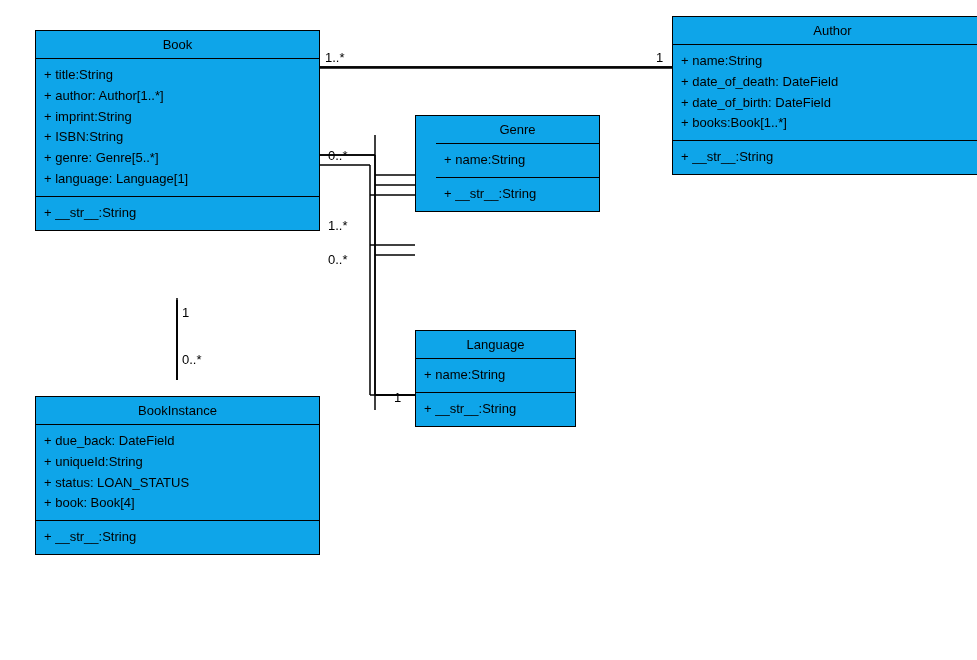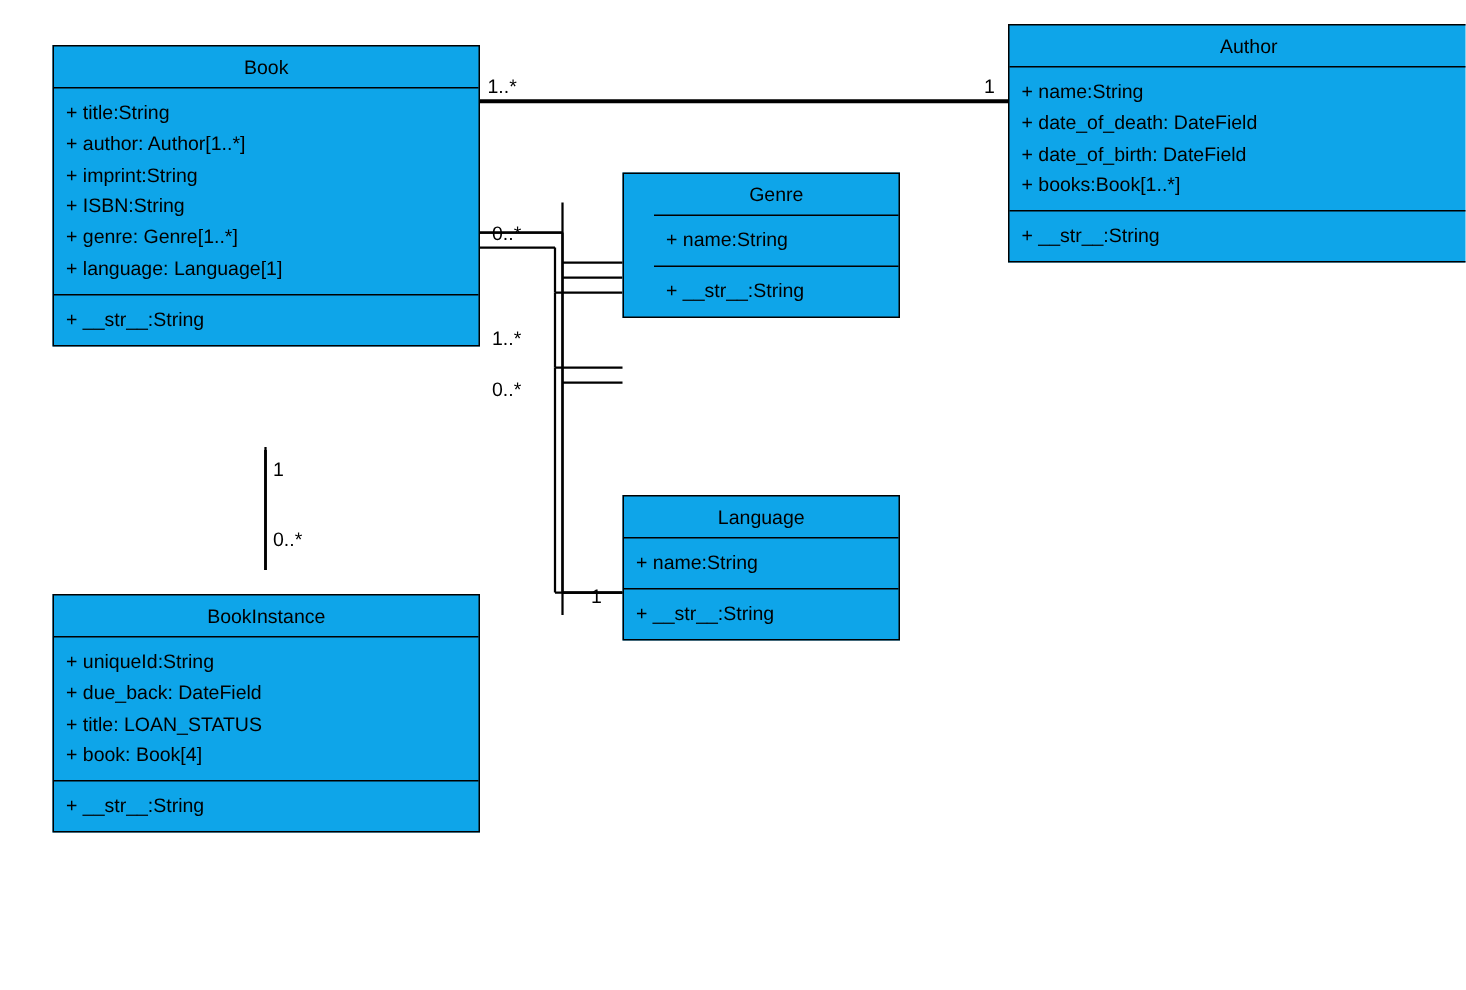--- a/index.html
+++ b/index.html
@@ -88,21 +88,21 @@
     <line x1="177" y1="298" x2="177" y2="380" stroke="#000" stroke-width="1.5"></line>
   </svg>
 
   <div class="uml-class" style="left:35px;top:30px;width:285px;">
     <div class="class-name">Book</div>
     <div class="class-section">
       <p>+ title:String</p>
       <p>+ author: Author[1..*]</p>
       <p>+ imprint:String</p>
       <p>+ ISBN:String</p>
-      <p>+ genre: Genre[1..*]</p>
+      <p>+ genre: Genre[5..*]</p>
       <p>+ language: Language[1]</p>
     </div>
     <div class="class-section">
       <p>+ __str__:String</p>
     </div>
   </div>
 
   <div class="uml-class" style="left:672px;top:16px;width:321px;">
     <div class="class-name">Author</div>
     <div class="class-section">
@@ -119,36 +119,36 @@
   <div class="uml-class" style="left:415px;top:115px;width:185px;padding-left:20px;">
     <div class="class-name">Genre</div>
     <div class="class-section">
       <p>+ name:String</p>
     </div>
     <div class="class-section">
       <p>+ __str__:String</p>
     </div>
   </div>
 
-  <div class="uml-class" style="left:415px;top:330px;width:185px;">
+  <div class="uml-class" style="left:415px;top:330px;width:161px;">
     <div class="class-name">Language</div>
     <div class="class-section">
       <p>+ name:String</p>
     </div>
     <div class="class-section">
       <p>+ __str__:String</p>
     </div>
   </div>
 
   <div class="uml-class" style="left:35px;top:380px;width:285px;margin-top:16px;">
     <div class="class-name">BookInstance</div>
     <div class="class-section">
+      <p>+ due_back: DateField</p>
       <p>+ uniqueId:String</p>
-      <p>+ due_back: DateField</p>
-      <p>+ title: LOAN_STATUS</p>
+      <p>+ status: LOAN_STATUS</p>
       <p>+ book: Book[4]</p>
     </div>
     <div class="class-section">
       <p>+ __str__:String</p>
     </div>
   </div>
 
   <svg style="position:absolute;top:0;left:0;width:977px;height:660px;pointer-events:none;">
 
     <line x1="320" y1="67" x2="672" y2="67" stroke="#000" stroke-width="1.5"></line>

